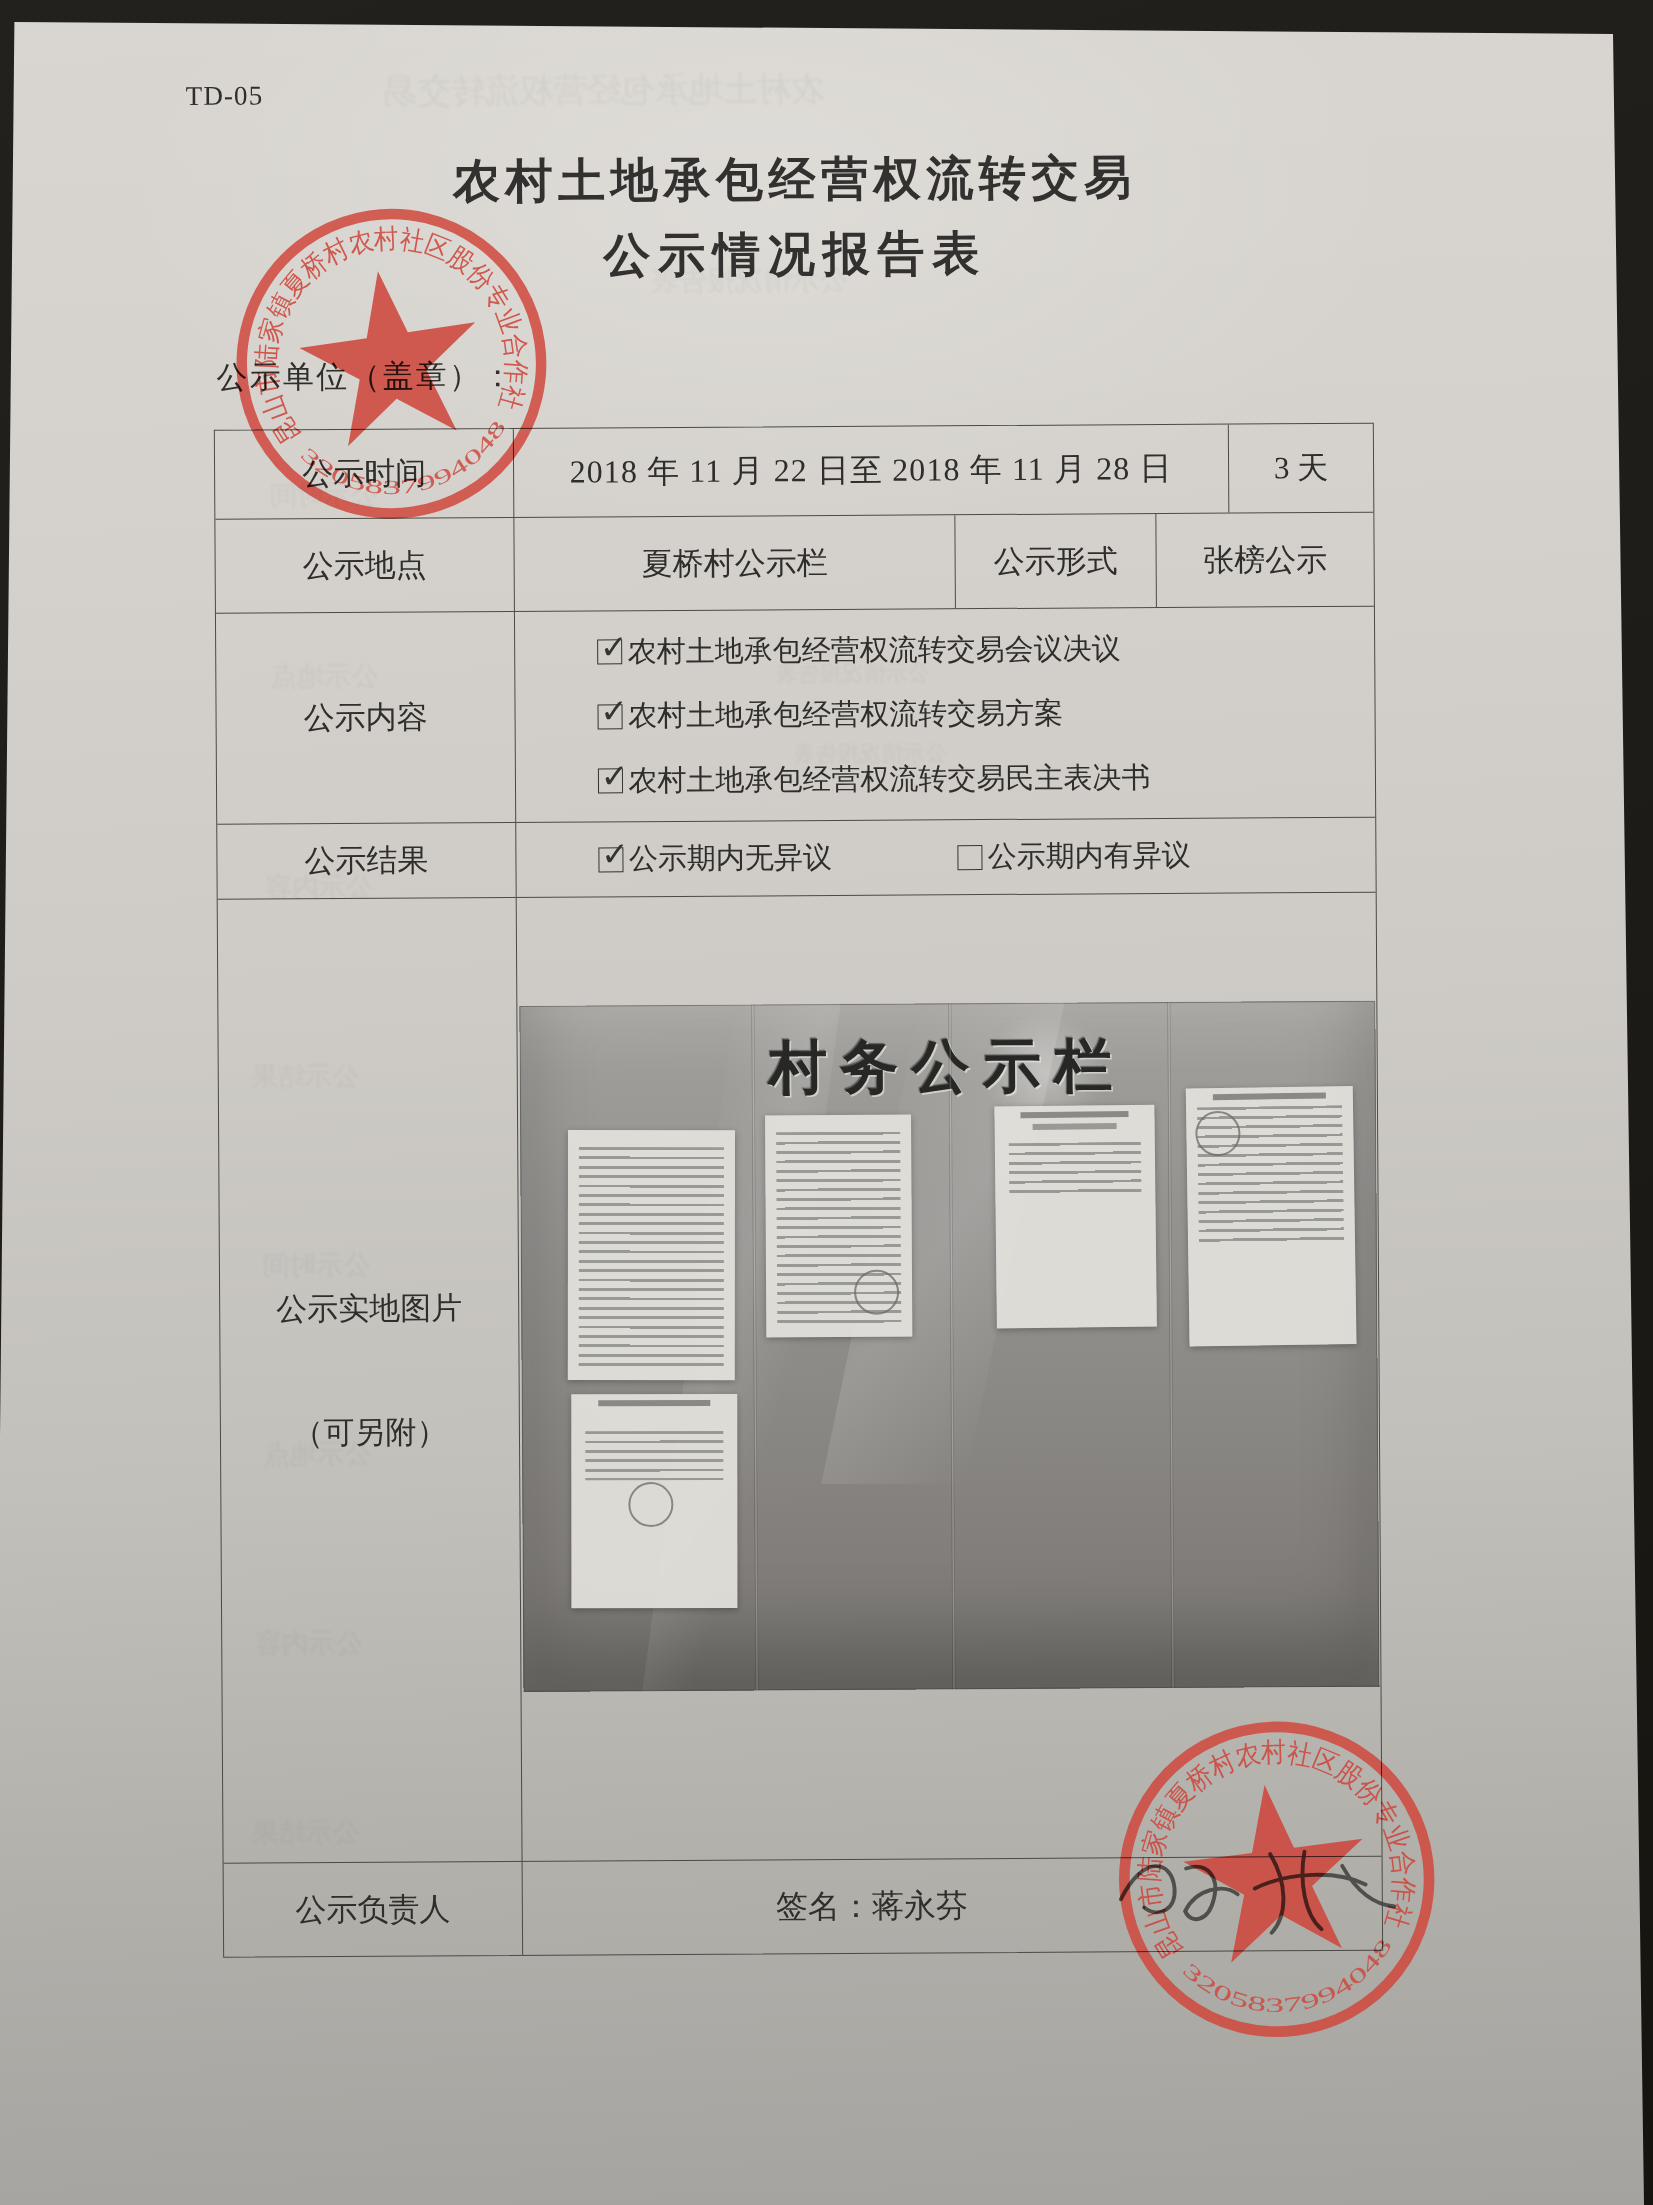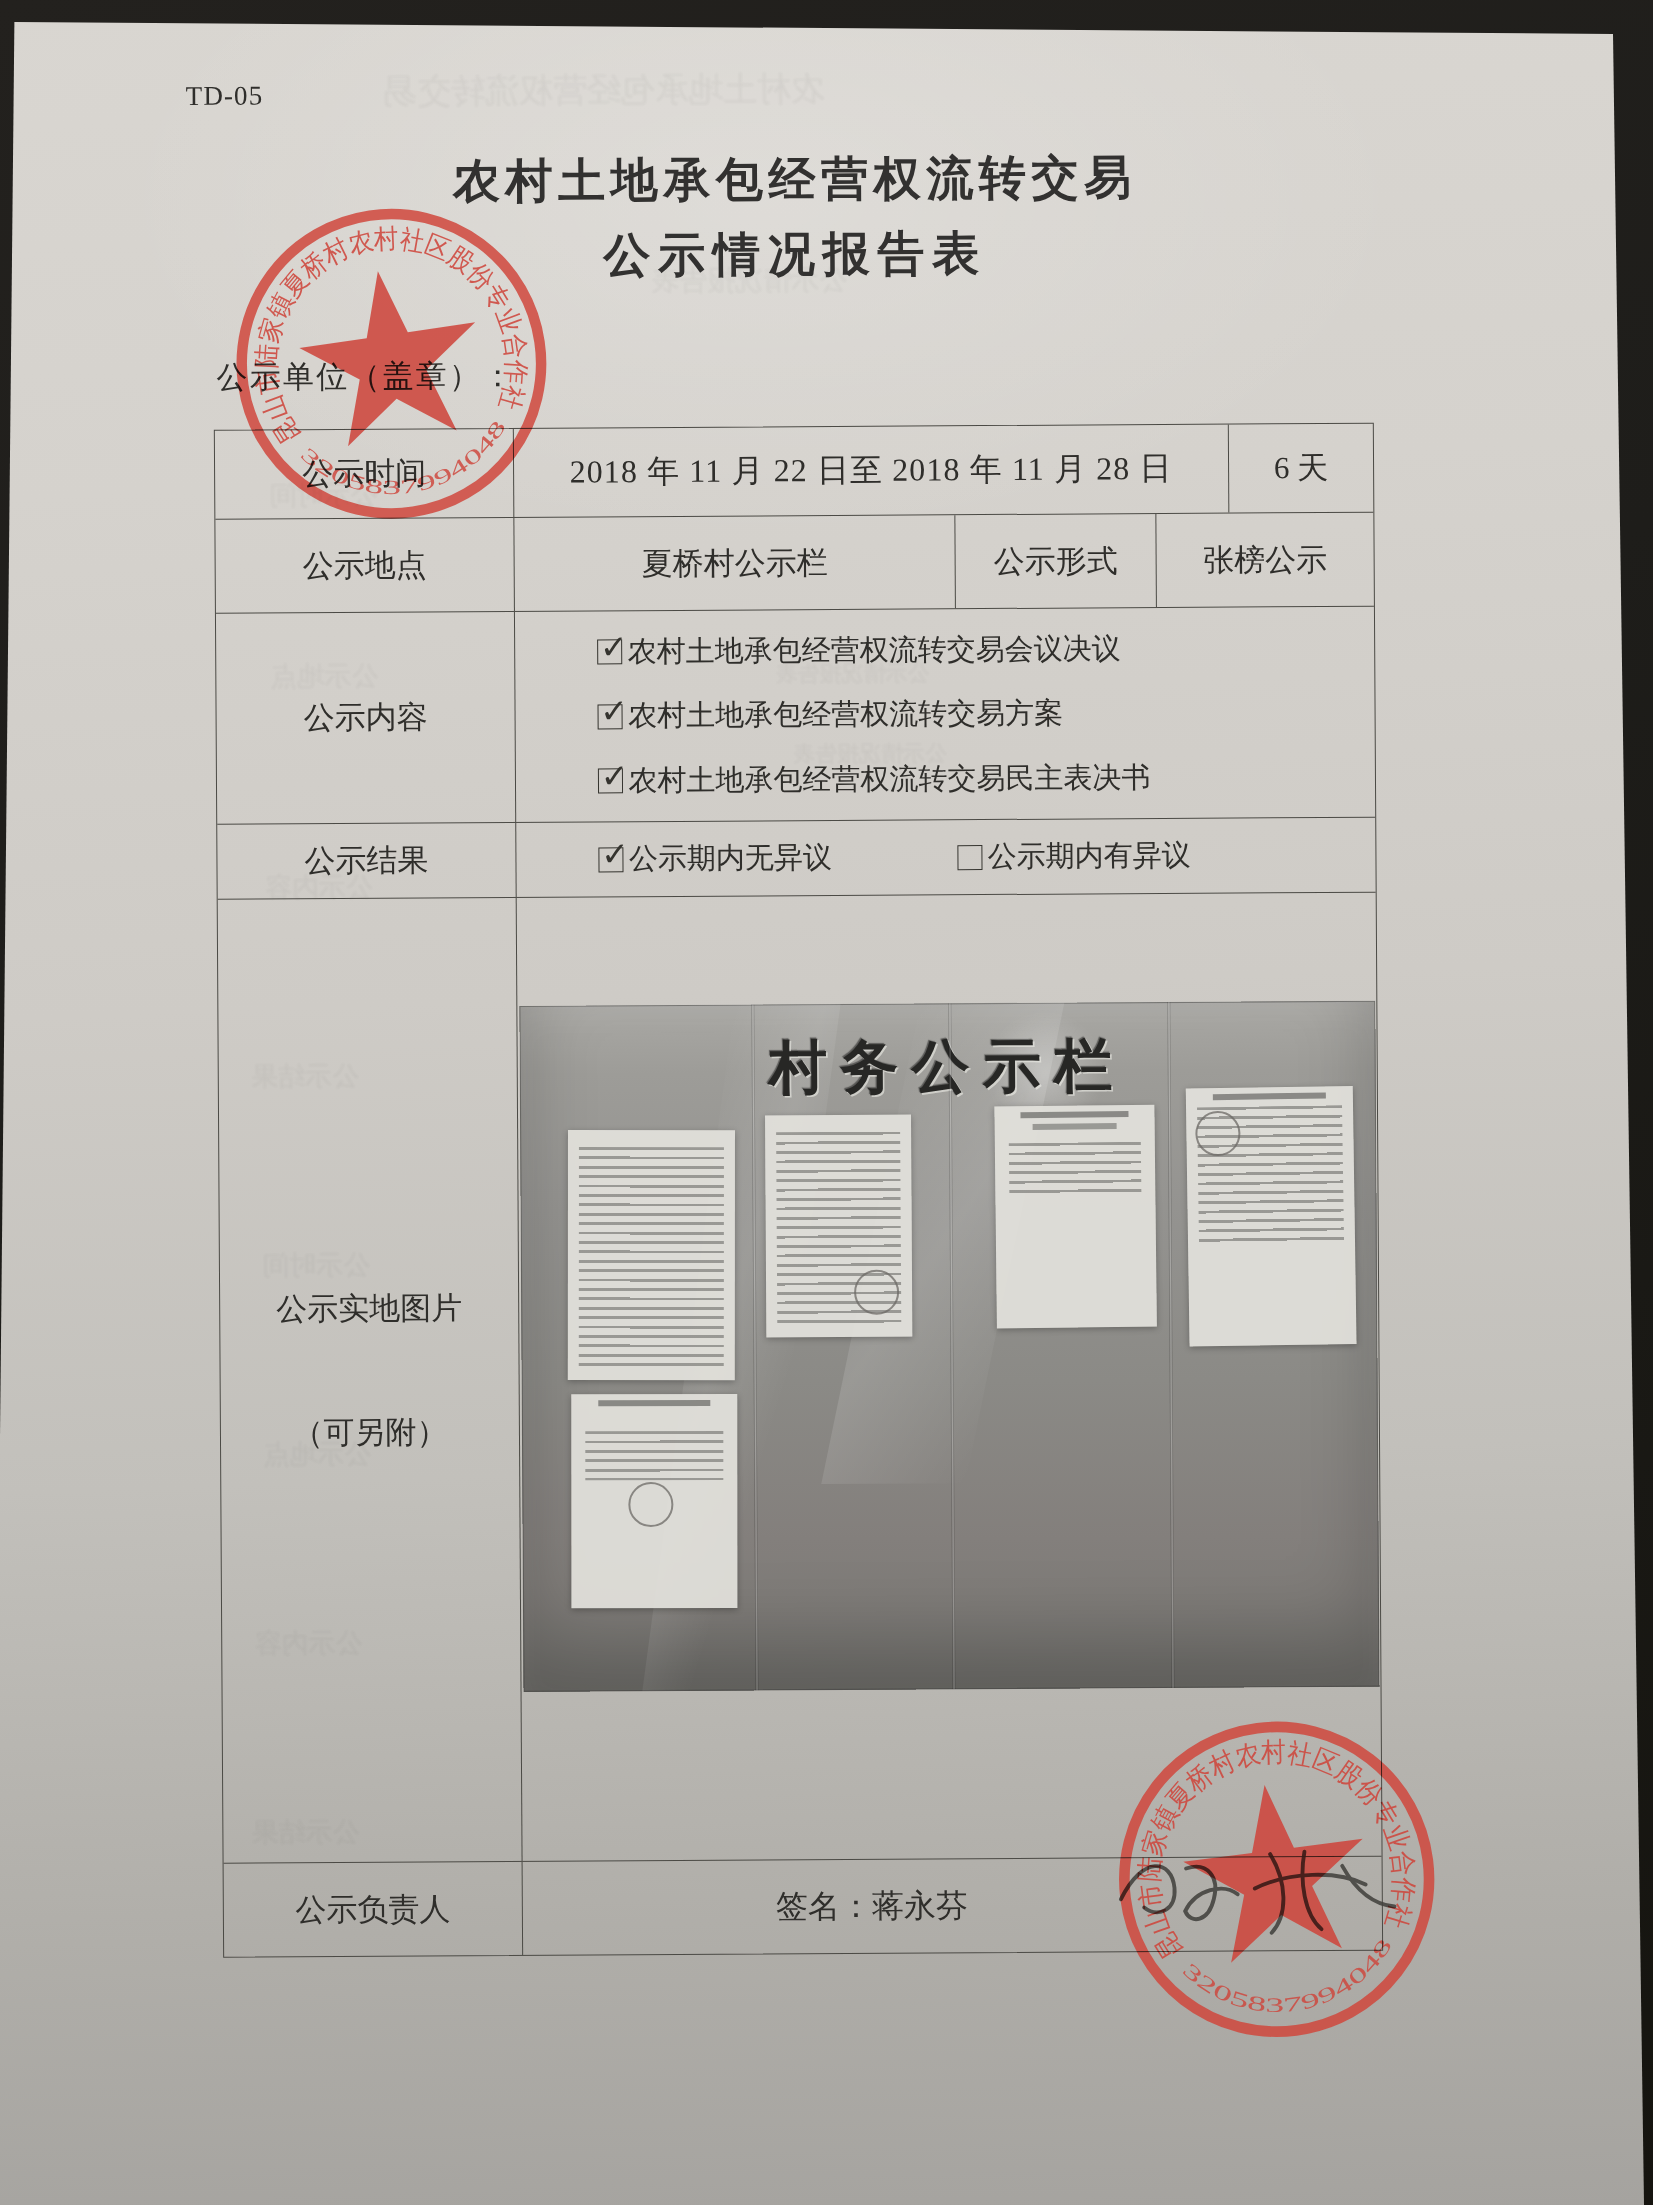--- a/index.html
+++ b/index.html
@@ -108,21 +108,21 @@
 
       <div class="form-code">TD-05</div>
       <div class="title title-l1">农村土地承包经营权流转交易</div>
       <div class="title title-l2">公示情况报告表</div>
       <div class="unit-line">公示单位（盖章）：</div>
 
       <div class="table">
         <div class="row r1">
           <div class="cell w-label">公示时间</div>
           <div class="cell w-val">2018 年 11 月 22 日至 2018 年 11 月 28 日</div>
-          <div class="cell w-days">6 天</div>
+          <div class="cell w-days">3 天</div>
         </div>
         <div class="row r2">
           <div class="cell w-label">公示地点</div>
           <div class="cell w-val">夏桥村公示栏</div>
           <div class="cell w-form">公示形式</div>
           <div class="cell w-formval">张榜公示</div>
         </div>
         <div class="row r3">
           <div class="cell w-label">公示内容</div>
           <div class="cell w-body items-col" id="content-items">

